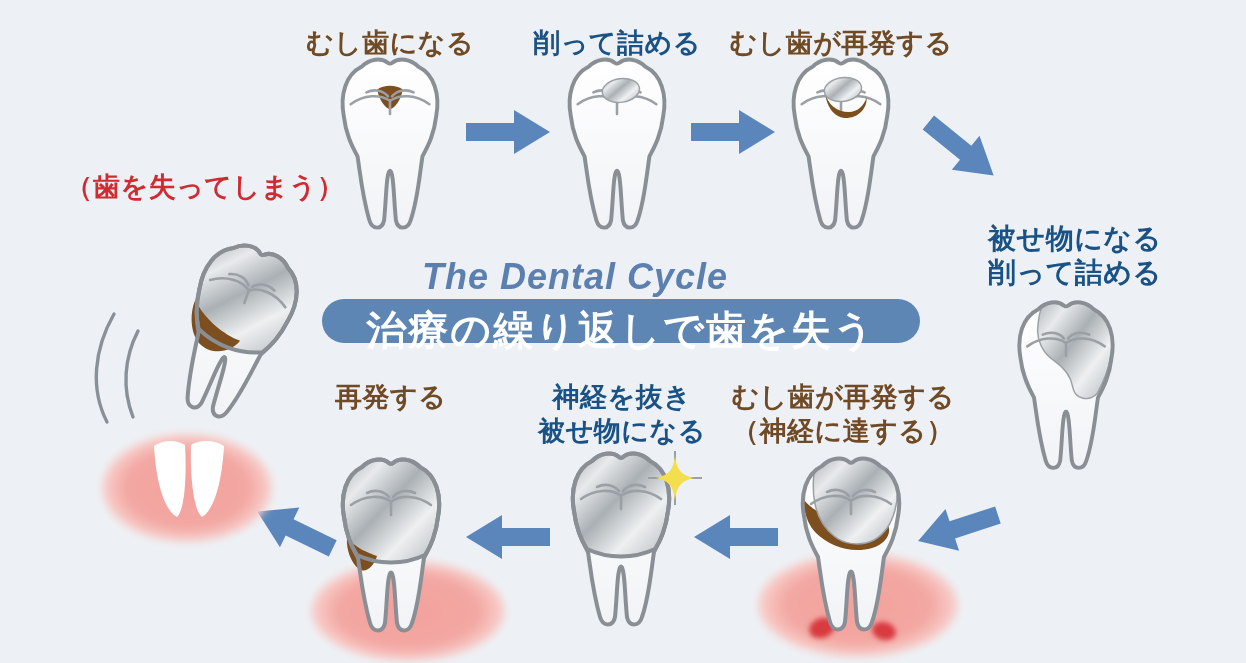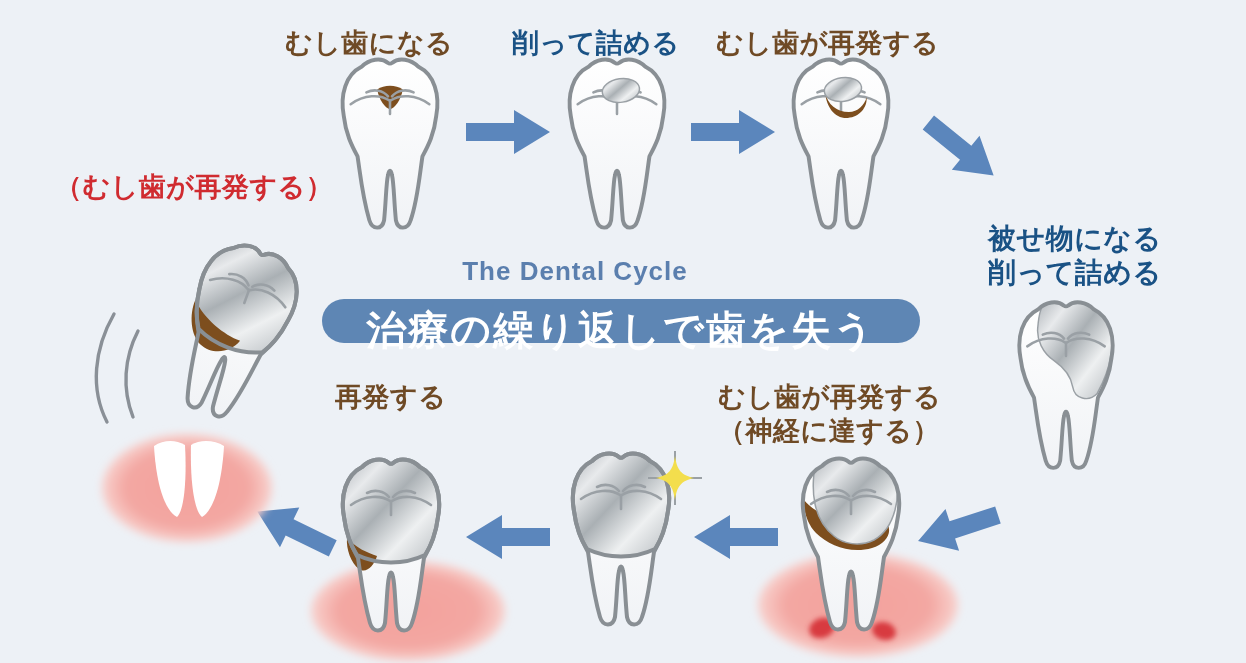--- a/index.html
+++ b/index.html
@@ -6,24 +6,24 @@
   #canvas{
     position:relative;width:1246px;height:663px;overflow:hidden;
     background:var(--background,#edf1f6);
     font-family:"Liberation Sans","DejaVu Sans",sans-serif;
   }
   .label{position:absolute;font-weight:bold;font-size:27px;line-height:34px;letter-spacing:.5px;white-space:nowrap;}
   .label span{display:block;}
   .brown{color:var(--label_brown,#6f4a25);}
   .bluetxt{color:var(--label_blue,#1a5285);}
   .redtxt{color:var(--label_red,#d02b30);}
-  .center{}
+  .center{text-align:center;}
   .title-en{
     position:absolute;left:320px;top:256px;width:510px;text-align:center;
-    font-size:26px;font-weight:bold;letter-spacing:1px;
+    font-size:36px;font-weight:bold;font-style:italic;letter-spacing:1px;
     color:var(--title_blue,#5b7fae);
   }
   .badge{
     position:absolute;left:322px;top:299px;width:598px;height:44px;
     border-radius:31px;background:var(--badge_blue,#5e86b4);
     color:#ffffff;font-size:40px;font-weight:bold;letter-spacing:2px;
     text-align:center;line-height:62px;white-space:nowrap;
   }
   svg.part{position:absolute;overflow:visible;}
   .toothBase{fill:url(#gTooth);}
@@ -94,25 +94,29 @@
     <span>むし歯が再発する</span>
   </div>
   <div class="label bluetxt" style="left:988px;top:222px;font-size:28px">
     <span>被せ物になる</span>
     <span>削って詰める</span>
   </div>
   <div class="label brown center" style="left:718px;top:380px;width:250px">
     <span>むし歯が再発する</span>
     <span>（神経に達する）</span>
   </div>
+  <div class="label bluetxt center" style="left:517px;top:380px;width:210px">
+    <span>神経を抜き</span>
+    <span>被せ物になる</span>
+  </div>
   <div class="label brown" style="left:335px;top:380px">
     <span>再発する</span>
   </div>
   <div class="label redtxt center" style="left:55px;top:170px;width:300px;line-height:35px">
-    <span>（むし歯が再発する）</span>
+    <span>（歯を失ってしまう）</span>
   </div>
 
   <div class="title-en">The Dental Cycle</div>
   <div class="badge">治療の繰り返しで歯を失う</div>
 
   <svg class="part" viewBox="0 0 84 48" style="left:466px;top:108px;width:84px;height:48px">
       <use href="#arrowShape" fill="var(--arrow_blue,#5b86bc)"></use>
     </svg>
   <svg class="part" viewBox="0 0 84 48" style="left:691px;top:108px;width:84px;height:48px">
       <use href="#arrowShape" fill="var(--arrow_blue,#5b86bc)"></use>

